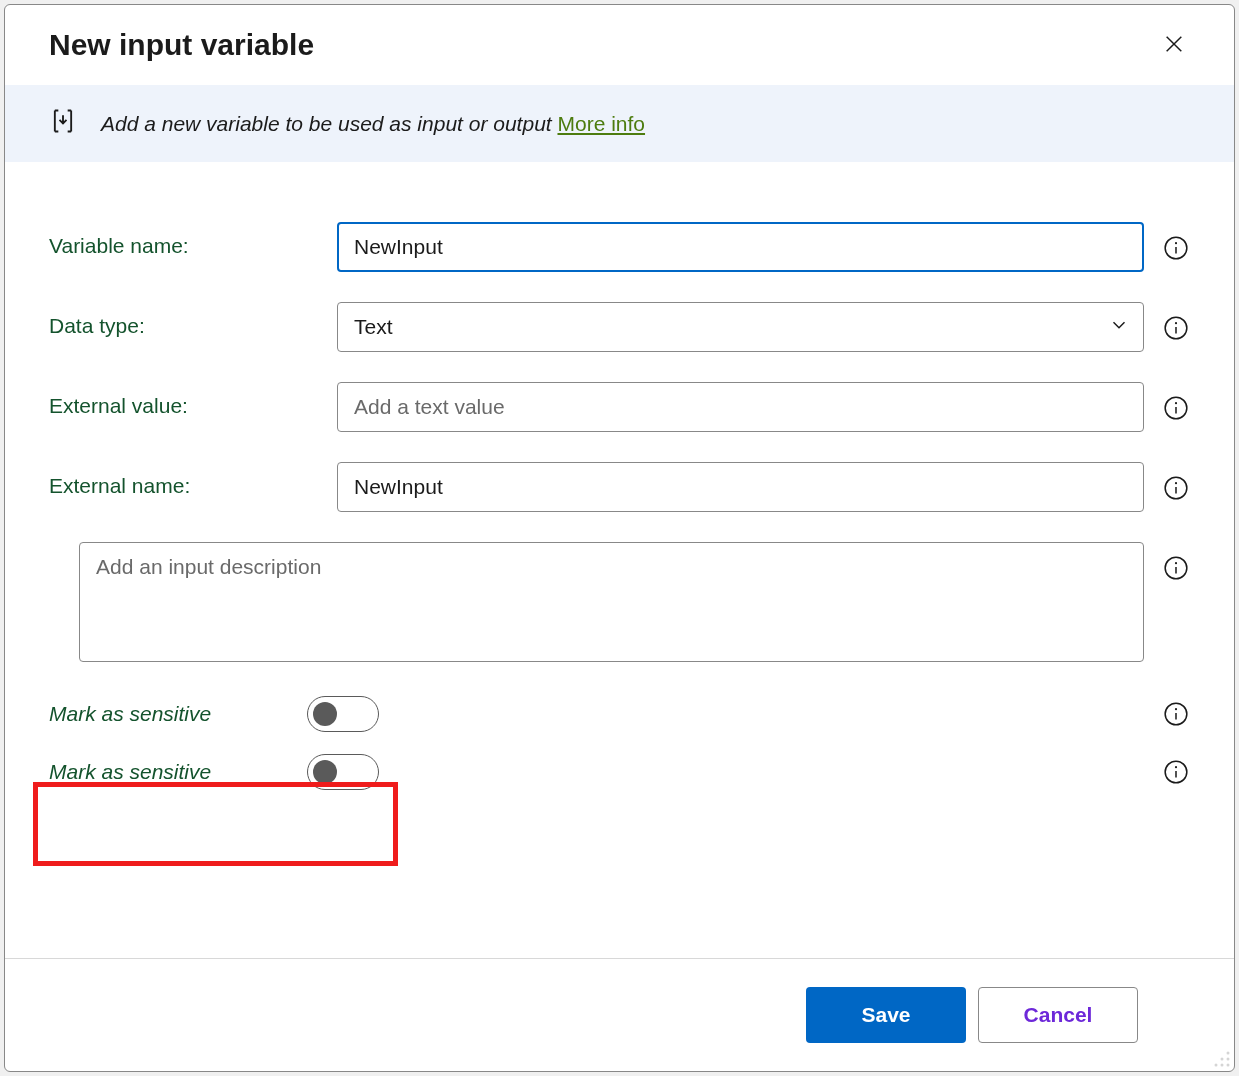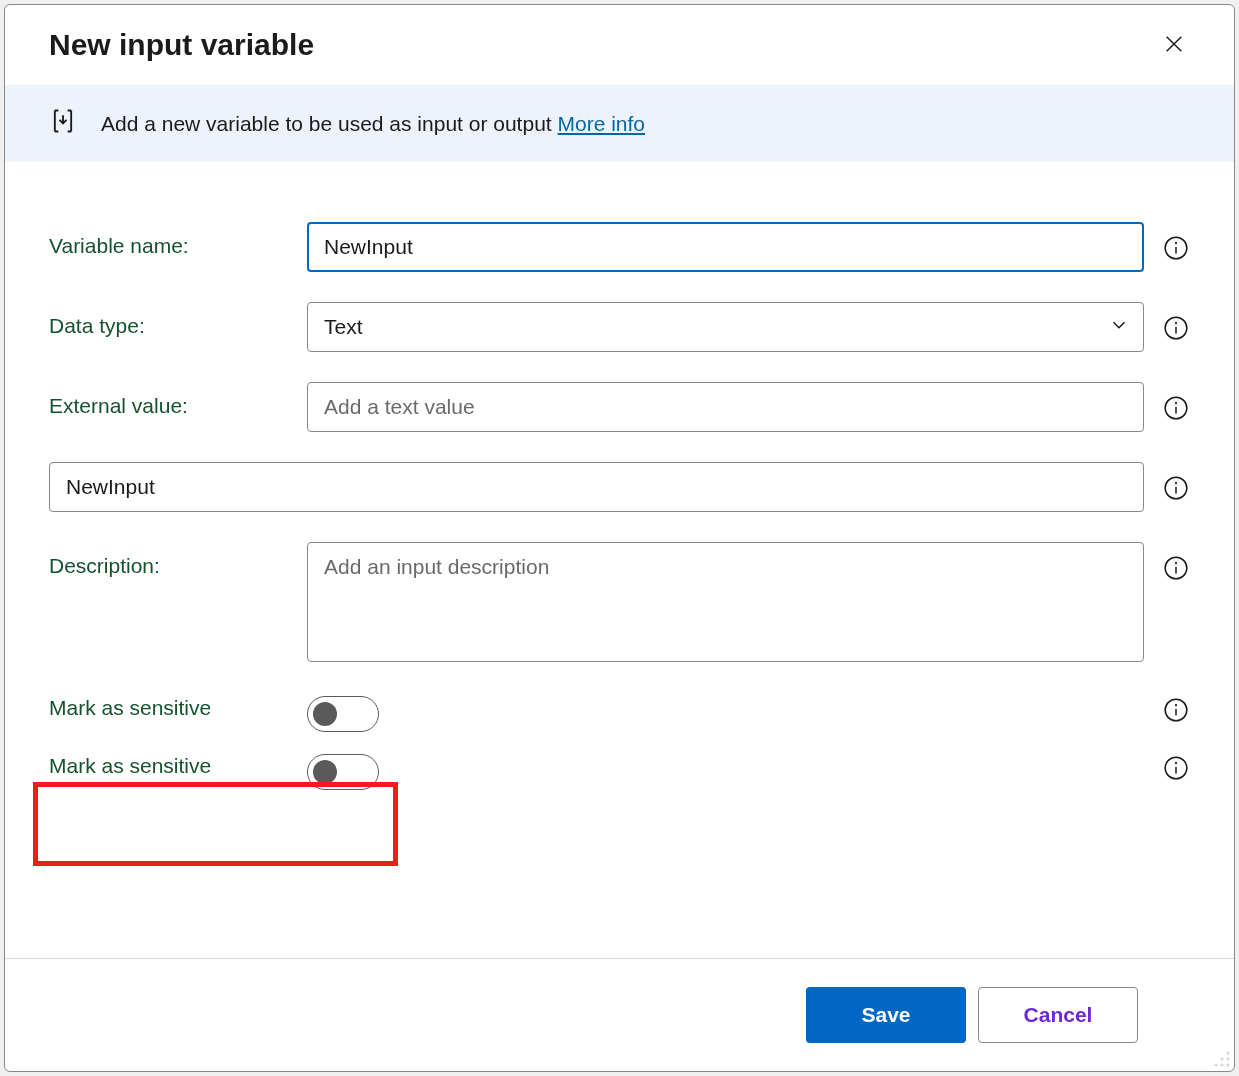--- a/index.html
+++ b/index.html
@@ -48,50 +48,53 @@
     .info-bar {
       background: #eef3fb;
       padding: 22px 44px;
       display: flex;
       align-items: center;
       gap: 24px;
       font-size: 21px;
       color: #1b1b1b;
     }
     .info-bar svg { width: 28px; height: 28px; flex: none; }
-    .info-bar-text { display: inline; }
+    .info-bar-text { display: inline; font-style: italic; }
     .info-bar a {
-      color: #0369a1;
+      color: #4d7c0f;
       text-decoration: underline;
       cursor: pointer;
     }
     .form-area {
       flex: 1;
       padding: 60px 44px 20px 44px;
       overflow: auto;
     }
     .form-row {
       display: flex;
       align-items: flex-start;
       margin-bottom: 30px;
       gap: 18px;
     }
     .form-row.toggle-row {
       margin-bottom: 22px;
+      align-items: center;
+      font-style: italic;
     }
     .form-label {
       width: 240px;
       flex: none;
       font-size: 21px;
       color: #14532d;
       padding-top: 12px;
     }
     .form-row.toggle-row .form-label { padding-top: 0; }
     .form-control {
       flex: 1;
+      margin-left: 30px;
     }
     .text-input, .select-input, .textarea-input {
       width: 100%;
       font-size: 21px;
       font-family: inherit;
       padding: 12px 16px;
       border: 1.5px solid #888;
       border-radius: 4px;
       background: #fff;
       color: #1b1b1b;
@@ -274,34 +277,34 @@
       <div class="info-icon">
         <svg viewBox="0 0 24 24" fill="none" stroke="#1b1b1b" stroke-width="1.4">
             <circle cx="12" cy="12" r="10"></circle>
             <circle cx="12" cy="7.5" r="1" fill="#1b1b1b" stroke="none"></circle>
             <line x1="12" y1="11" x2="12" y2="17"></line>
           </svg>
       </div>
     </div>
 
     <div class="form-row">
+      <div class="form-label">External name:</div>
       <div class="form-control">
         <input type="text" class="text-input" value="NewInput" style="">
       </div>
       <div class="info-icon">
         <svg viewBox="0 0 24 24" fill="none" stroke="#1b1b1b" stroke-width="1.4">
             <circle cx="12" cy="12" r="10"></circle>
             <circle cx="12" cy="7.5" r="1" fill="#1b1b1b" stroke="none"></circle>
             <line x1="12" y1="11" x2="12" y2="17"></line>
           </svg>
       </div>
     </div>
 
     <div class="form-row">
-      <div class="form-label">Description:</div>
       <div class="form-control">
         <textarea class="textarea-input" placeholder="Add an input description" style=""></textarea>
       </div>
       <div class="info-icon">
         <svg viewBox="0 0 24 24" fill="none" stroke="#1b1b1b" stroke-width="1.4">
             <circle cx="12" cy="12" r="10"></circle>
             <circle cx="12" cy="7.5" r="1" fill="#1b1b1b" stroke="none"></circle>
             <line x1="12" y1="11" x2="12" y2="17"></line>
           </svg>
       </div>

